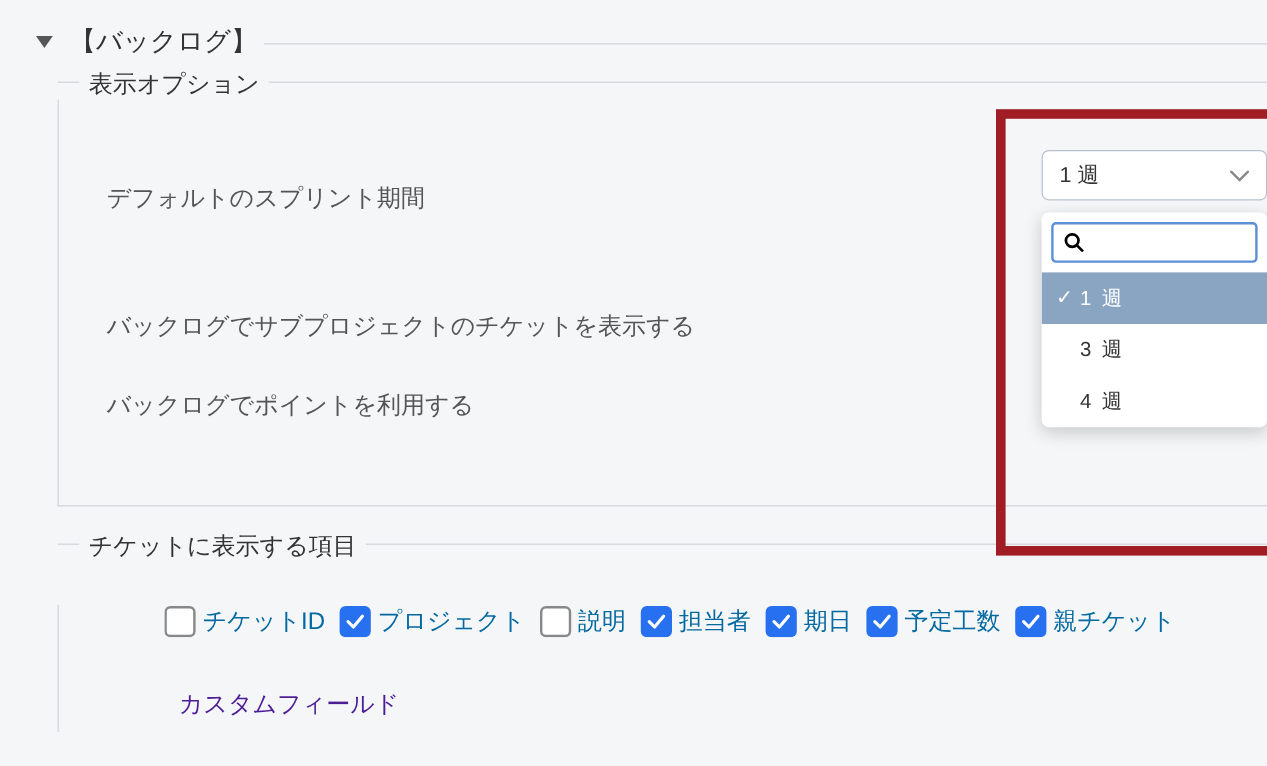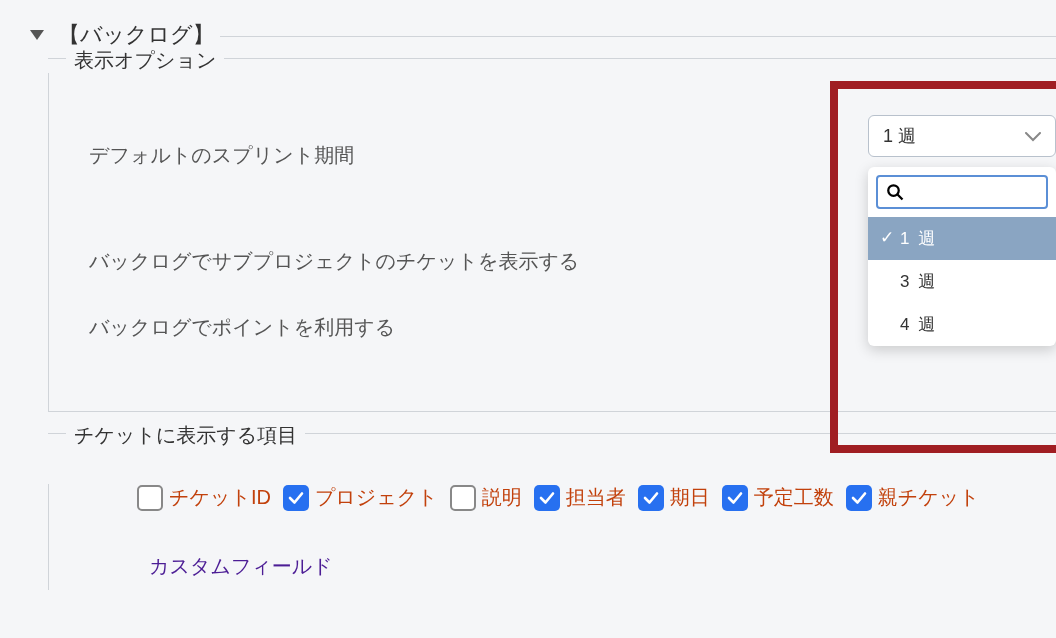--- a/index.html
+++ b/index.html
@@ -44,21 +44,21 @@
     }
     .hr-line-after {
       flex: 1;
       border-top: 1px solid #d0d4d9;
       margin-bottom: 4px;
     }
     .fieldset-row {
       display: flex;
       align-items: center;
       margin-left: 48px;
-      margin-top: 10px;
+      margin-top: 20px;
     }
     .fieldset-label {
       font-size: 20px;
       color: #333;
       padding: 0 8px;
       white-space: nowrap;
     }
     .options-body {
       margin-left: 48px;
       border-left: 1px solid #d0d4d9;
@@ -185,21 +185,21 @@
     }
     .cb.checked {
       background: #2770f0;
     }
     .cb.checked svg {
       width: 18px;
       height: 18px;
     }
     .cb-label {
       font-size: 20px;
-      color: #c2410c;
+      color: #0369a1;
     }
     .custom-fields {
       margin-left: 100px;
       margin-top: 42px;
       font-size: 20px;
       color: #4c1d95;
     }
   </style>
 </head>
 <body>

